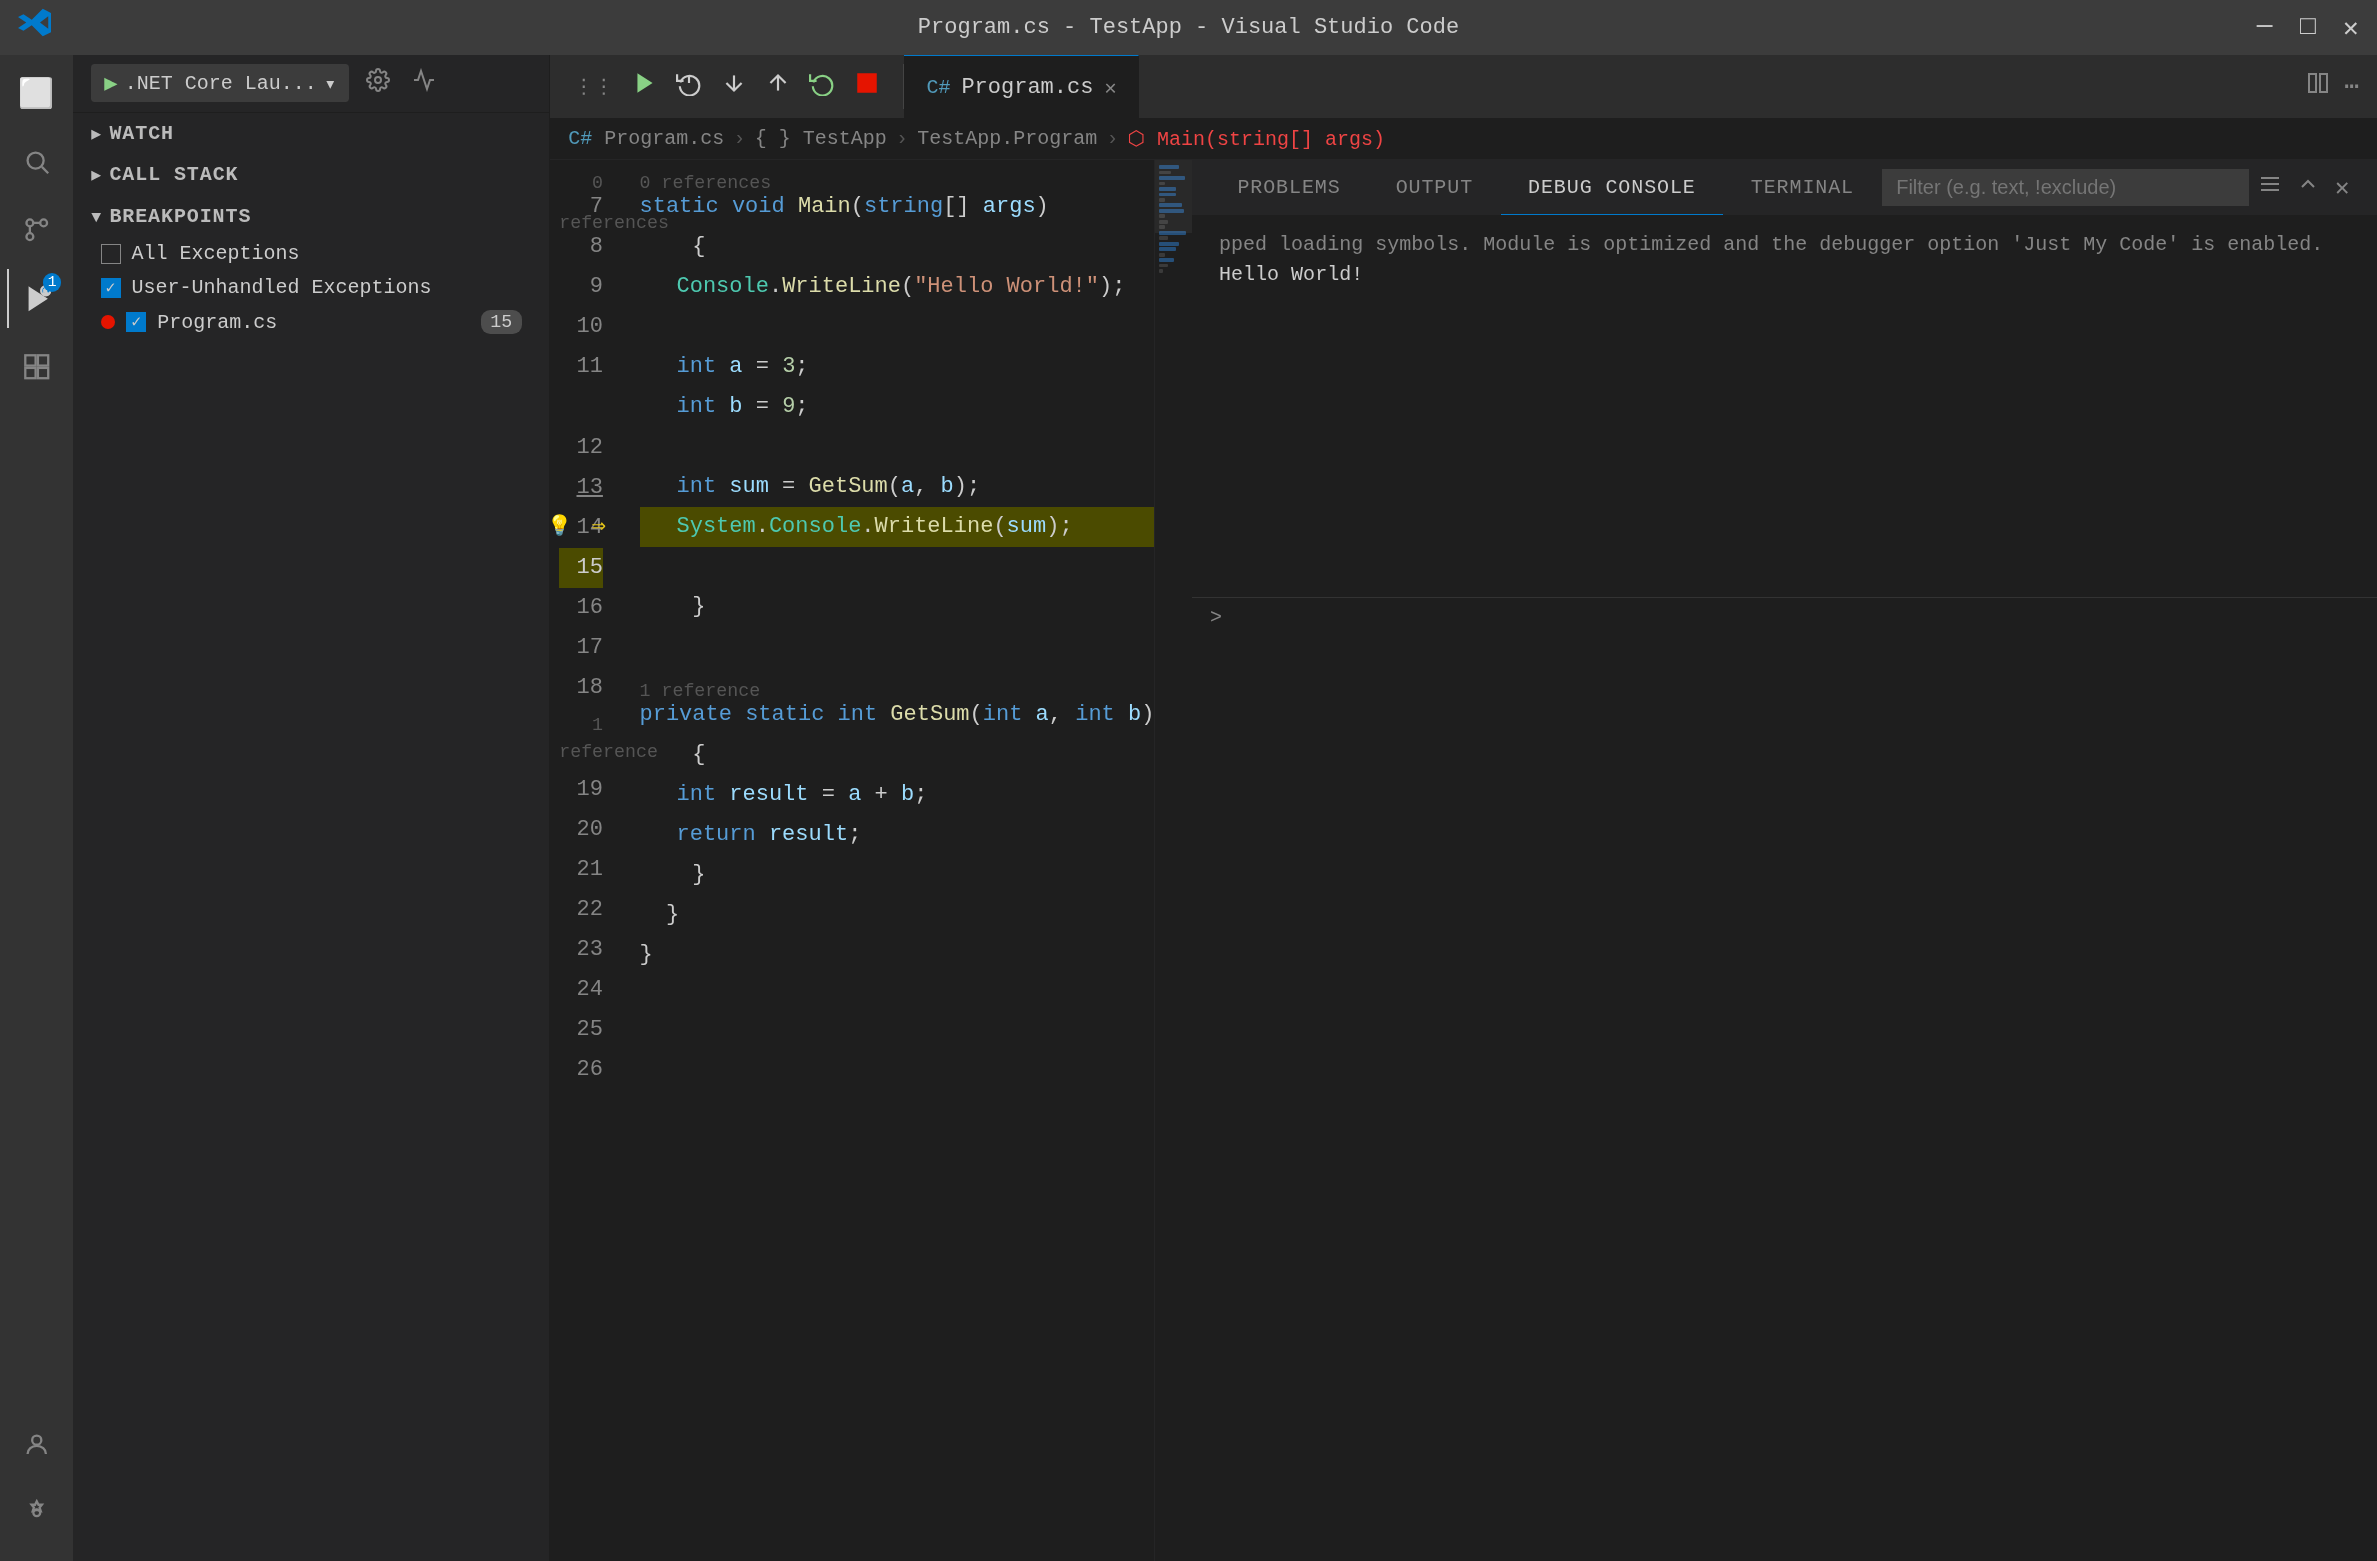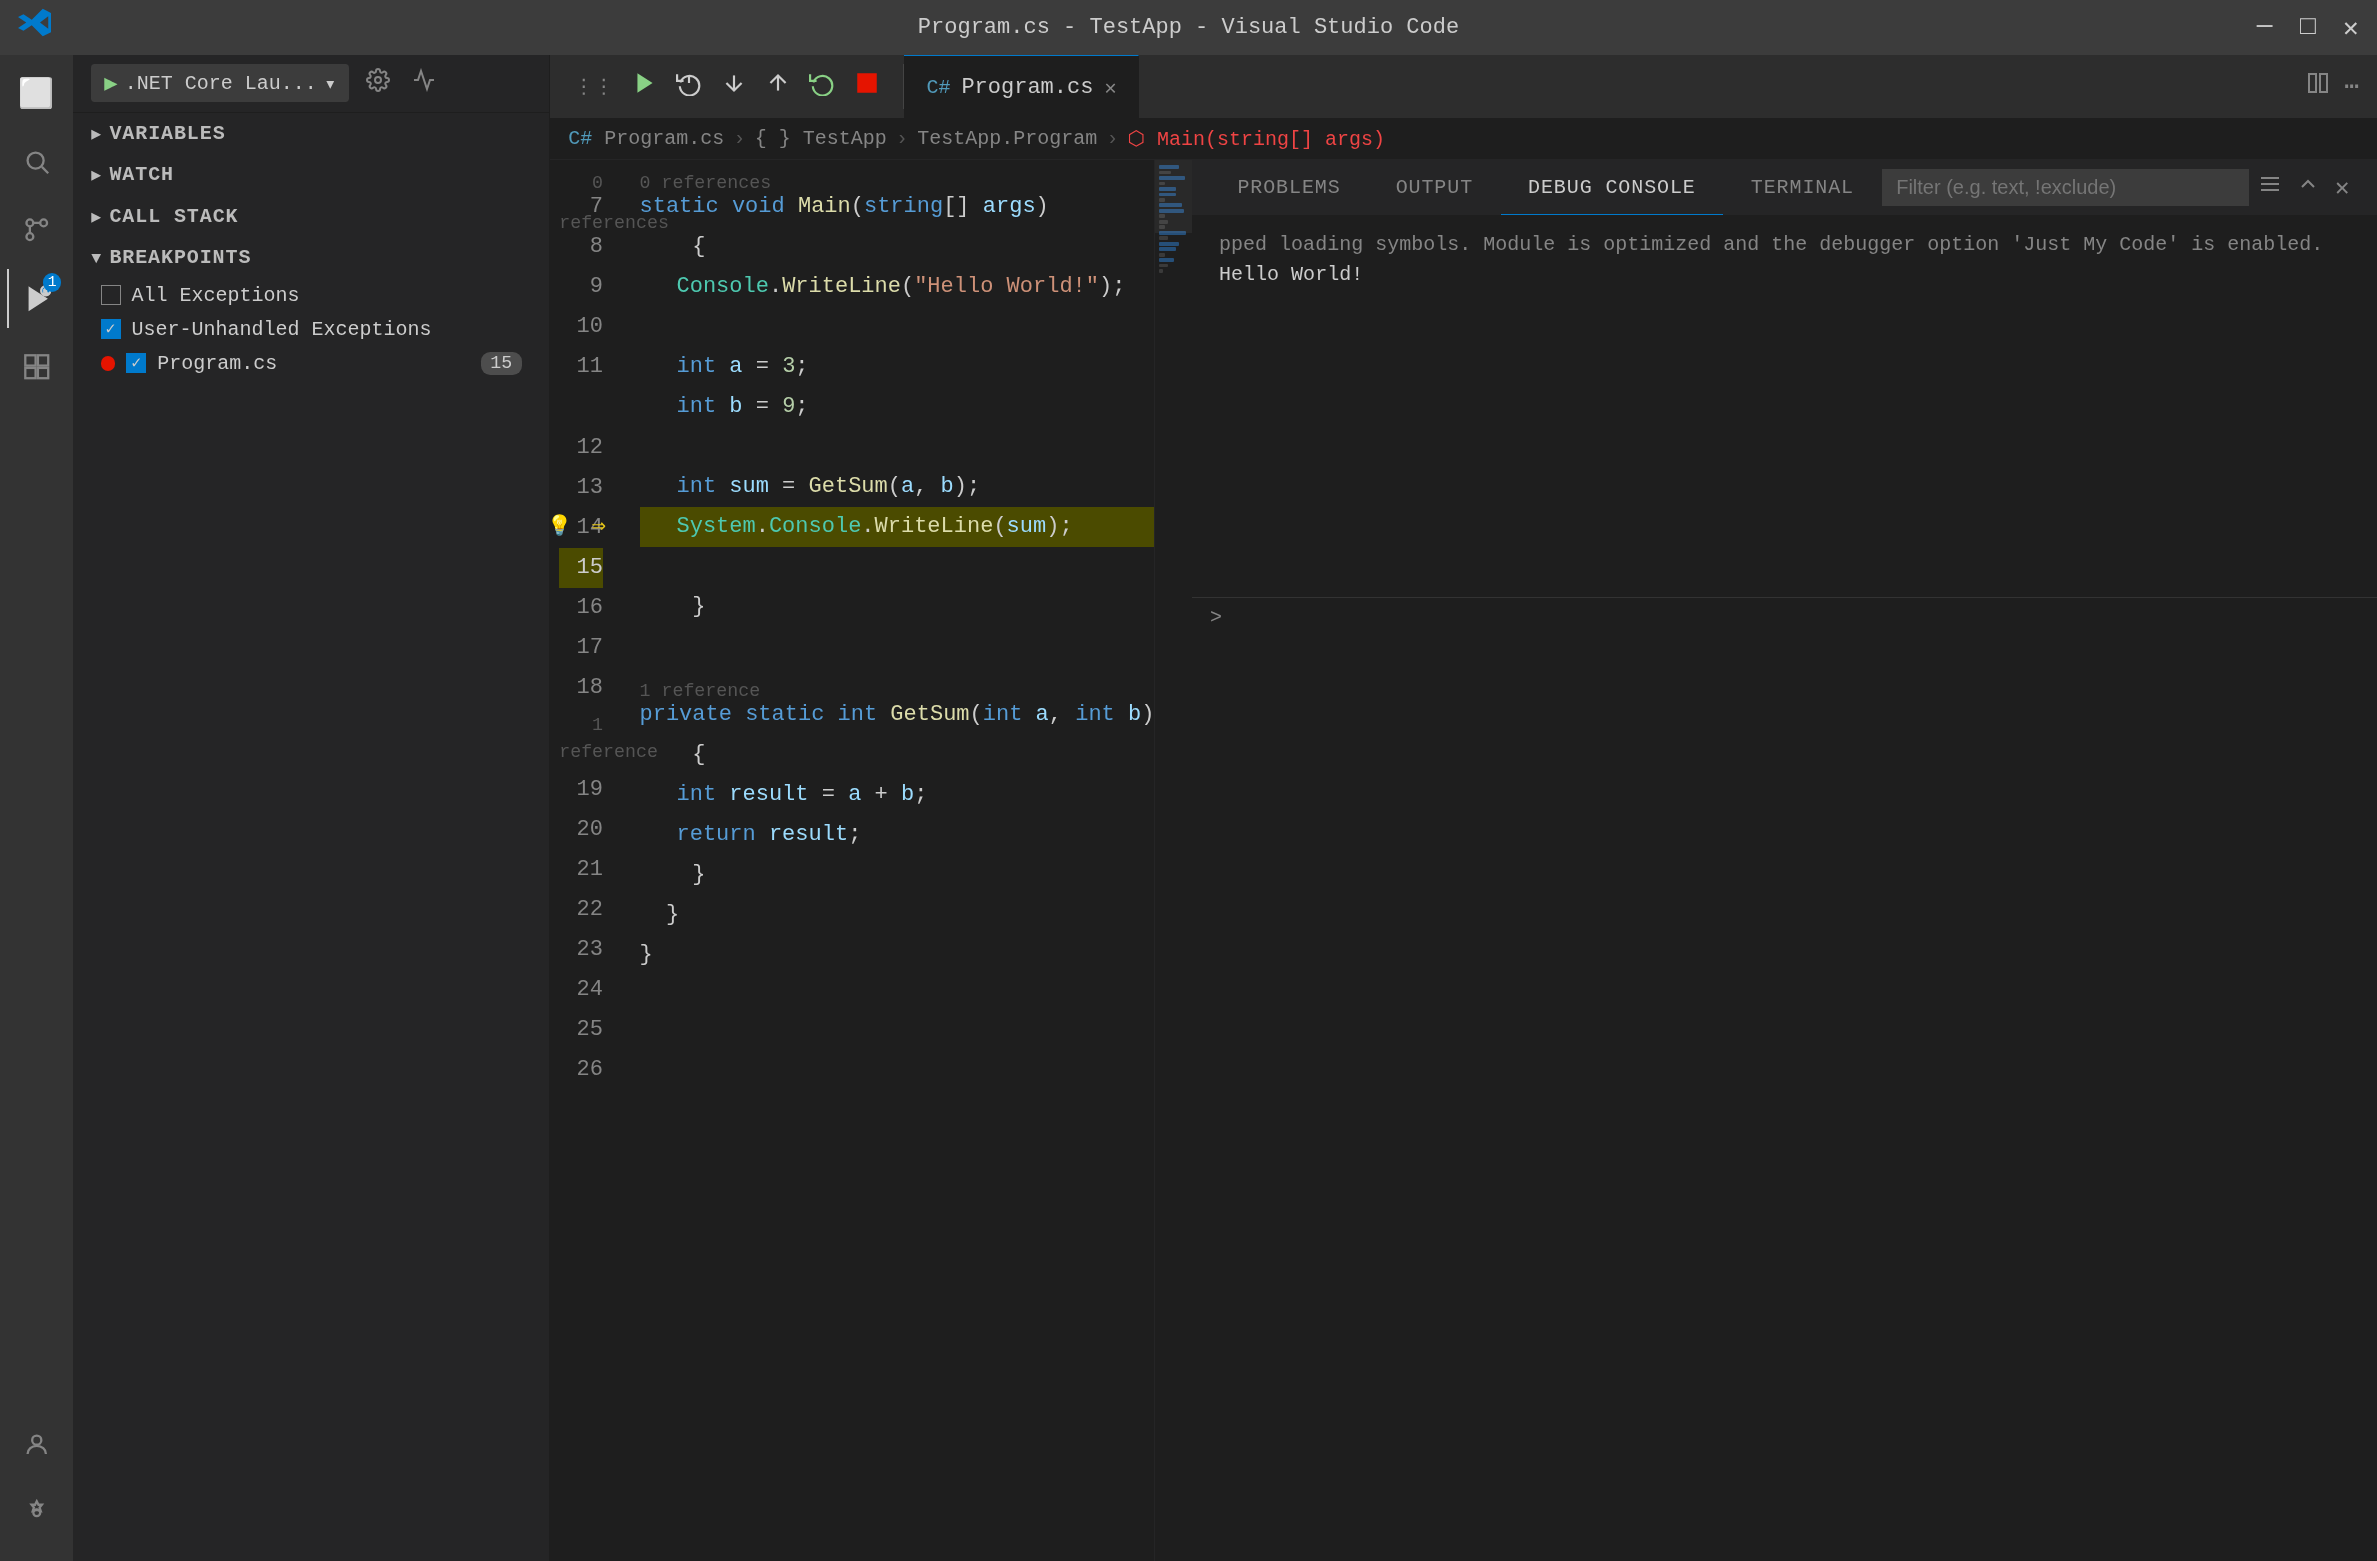--- a/index.html
+++ b/index.html
@@ -486,26 +486,20 @@
           <path d="M19.4 15a1.65 1.65 0 0 0 .33 1.82l.06.06a2 2 0 0 1-2.83 2.83l-.06-.06a1.65 1.65 0 0 0-1.82-.33 1.65 1.65 0 0 0-1 1.51V21a2 2 0 0 1-4 0v-.09A1.65 1.65 0 0 0 9 19.4a1.65 1.65 0 0 0-1.82.33l-.06.06a2 2 0 0 1-2.83-2.83l.06-.06A1.65 1.65 0 0 0 4.68 15a1.65 1.65 0 0 0-1.51-1H3a2 2 0 0 1 0-4h.09A1.65 1.65 0 0 0 4.6 9a1.65 1.65 0 0 0-.33-1.82l-.06-.06a2 2 0 0 1 2.83-2.83l.06.06A1.65 1.65 0 0 0 9 4.68a1.65 1.65 0 0 0 1-1.51V3a2 2 0 0 1 4 0v.09a1.65 1.65 0 0 0 1 1.51 1.65 1.65 0 0 0 1.82-.33l.06-.06a2 2 0 0 1 2.83 2.83l-.06.06A1.65 1.65 0 0 0 19.4 9a1.65 1.65 0 0 0 1.51 1H21a2 2 0 0 1 0 4h-.09a1.65 1.65 0 0 0-1.51 1z"></path>
         </svg>
       </span>
       <span class="debug-btn">
         <svg width="24" height="24" viewBox="0 0 24 24" fill="none" stroke="#858585" stroke-width="2">
           <polyline points="22 12 18 12 15 21 9 3 6 12 2 12"></polyline>
         </svg>
       </span>
     </div>
 
-    <div class="sidebar-section">
-      <div class="sidebar-section-header">
-        <span class="chevron-right"></span>
-        <span>VARIABLES</span>
-      </div>
-    </div>
 
     <div class="sidebar-section">
       <div class="sidebar-section-header">
         <span class="chevron-right"></span>
         <span>WATCH</span>
       </div>
     </div>
 
     <div class="sidebar-section">
       <div class="sidebar-section-header">
@@ -615,21 +609,21 @@
 
       <div class="code-editor">
         <div class="line-numbers">
           <div style="height:27.5px; font-size:18.3px; color:#555; padding: 3.7px 0;">0 references</div>
           <div style="line-height:40px;">7</div>
           <div style="line-height:40px;">8</div>
           <div style="line-height:40px;">9</div>
           <div style="line-height:40px;">10</div>
           <div style="line-height:40px;">11</div>
           <div style="line-height:40px;margin-top:41px;">12</div>
-          <div style="line-height:40px;">13</div>
+          <div style="line-height:40px;text-decoration:underline;">13</div>
           <div style="line-height:40px;">14</div>
           <div style="line-height:40px; background:#4b4b00; color:#cccccc; position:relative;">
             
             15
           </div>
           <div style="line-height:40px;">16</div>
           <div style="line-height:40px;">17</div>
           <div style="line-height:40px;">18</div>
           <div style="line-height:27.5px; font-size:18.3px; color:#555; padding: 3.7px 0;">1 reference</div>
           <div style="line-height:40px;">19</div>

